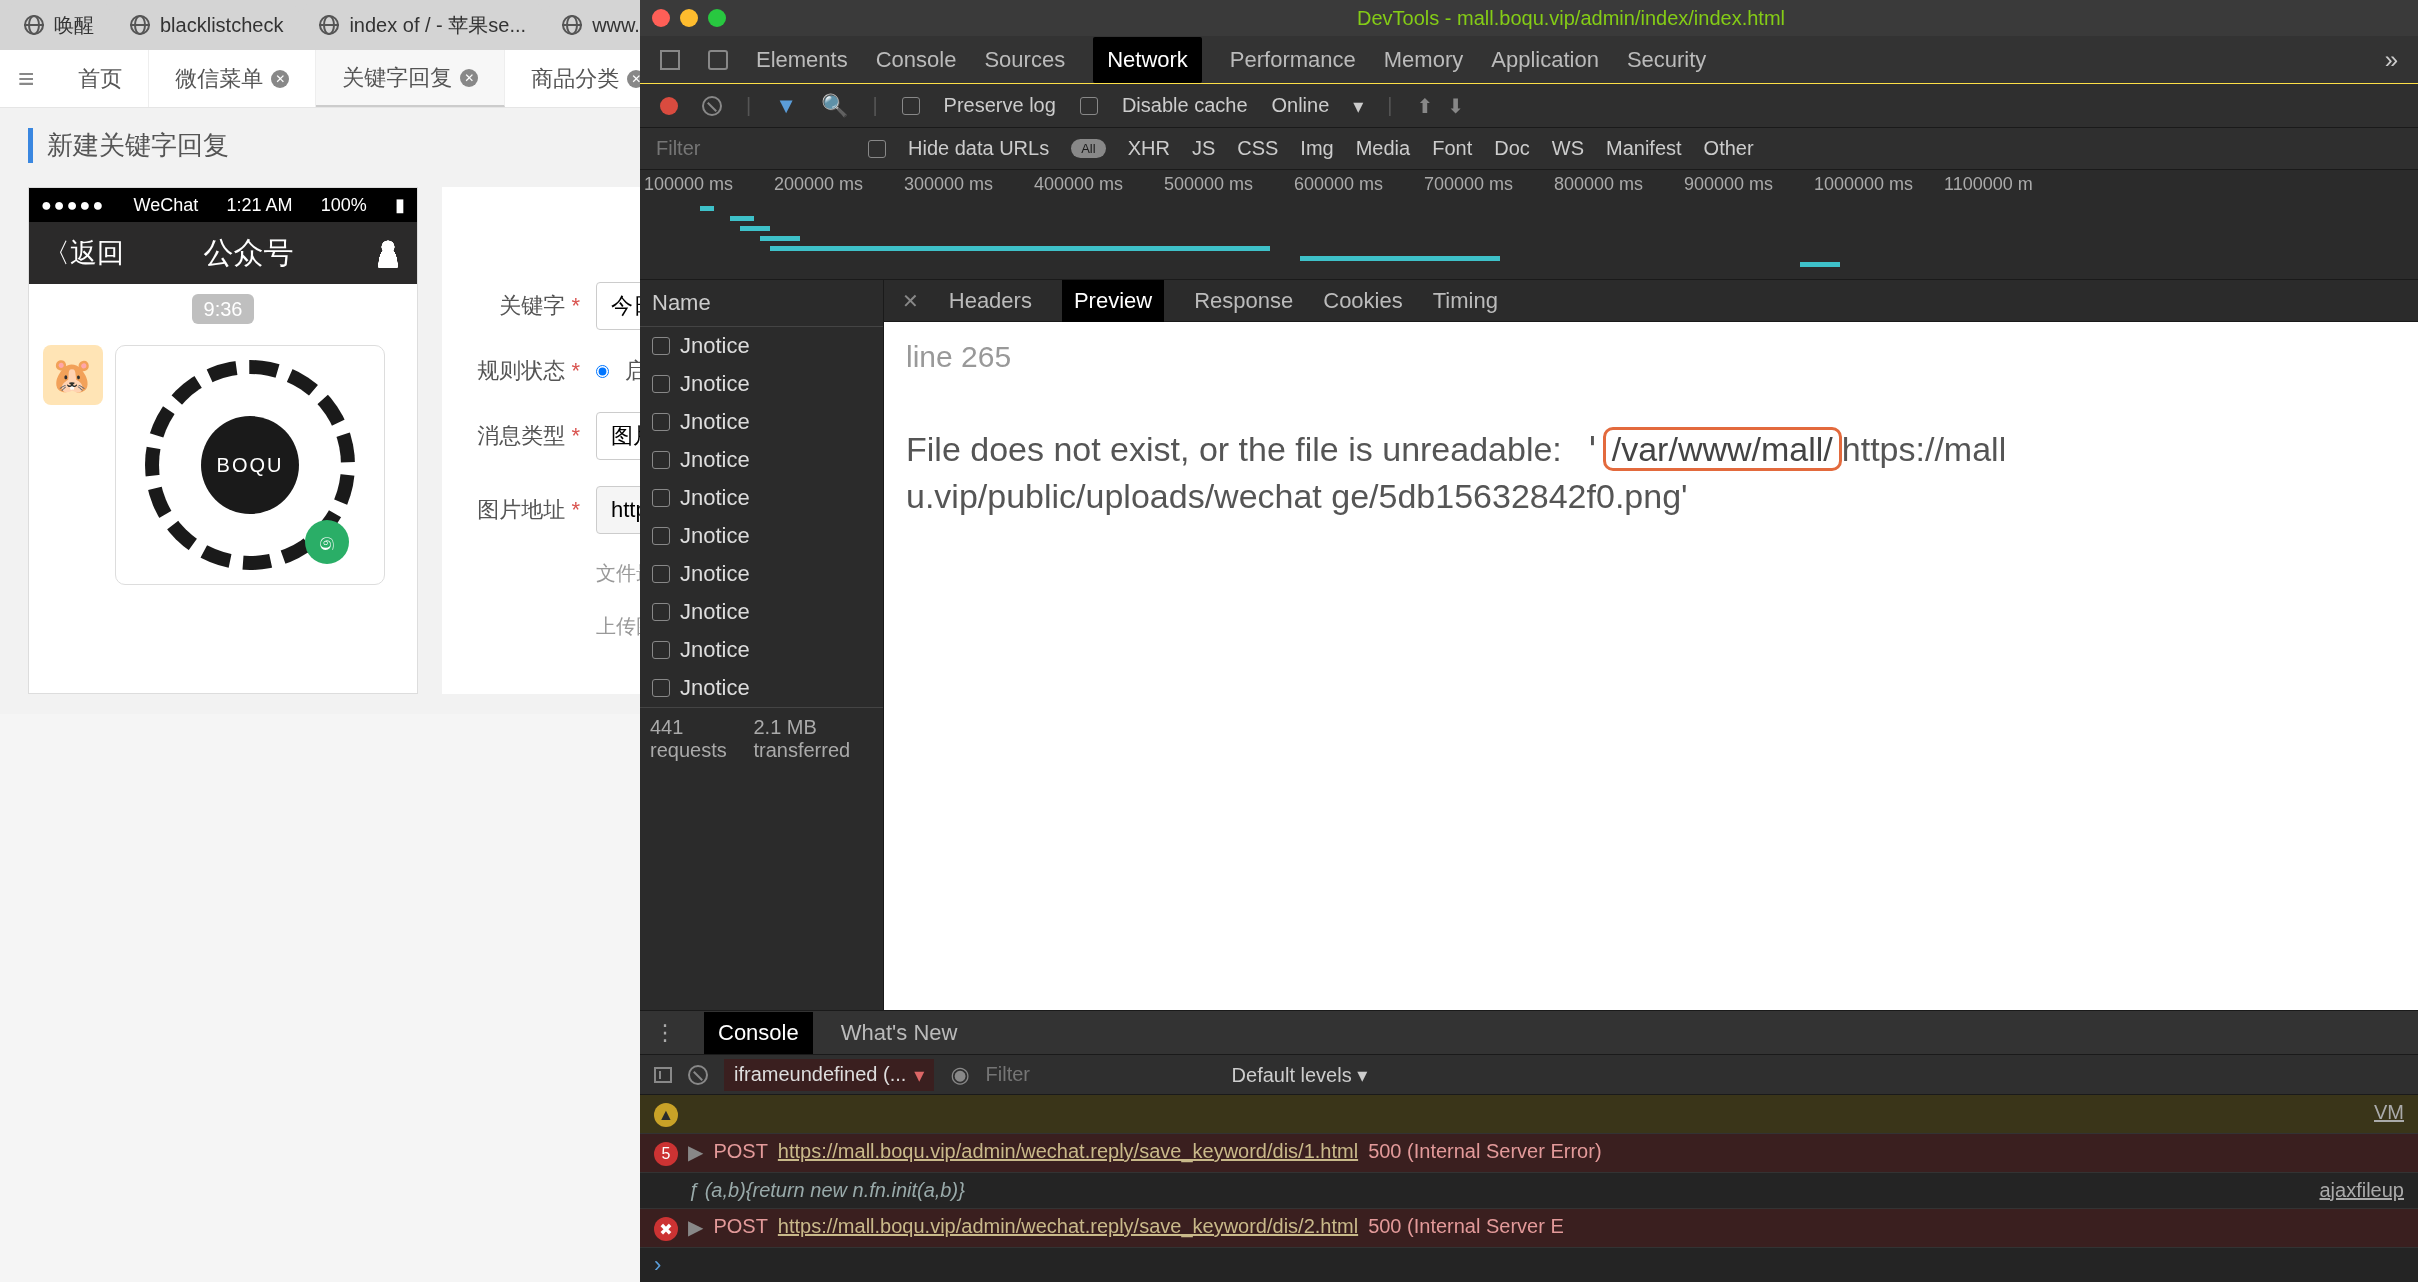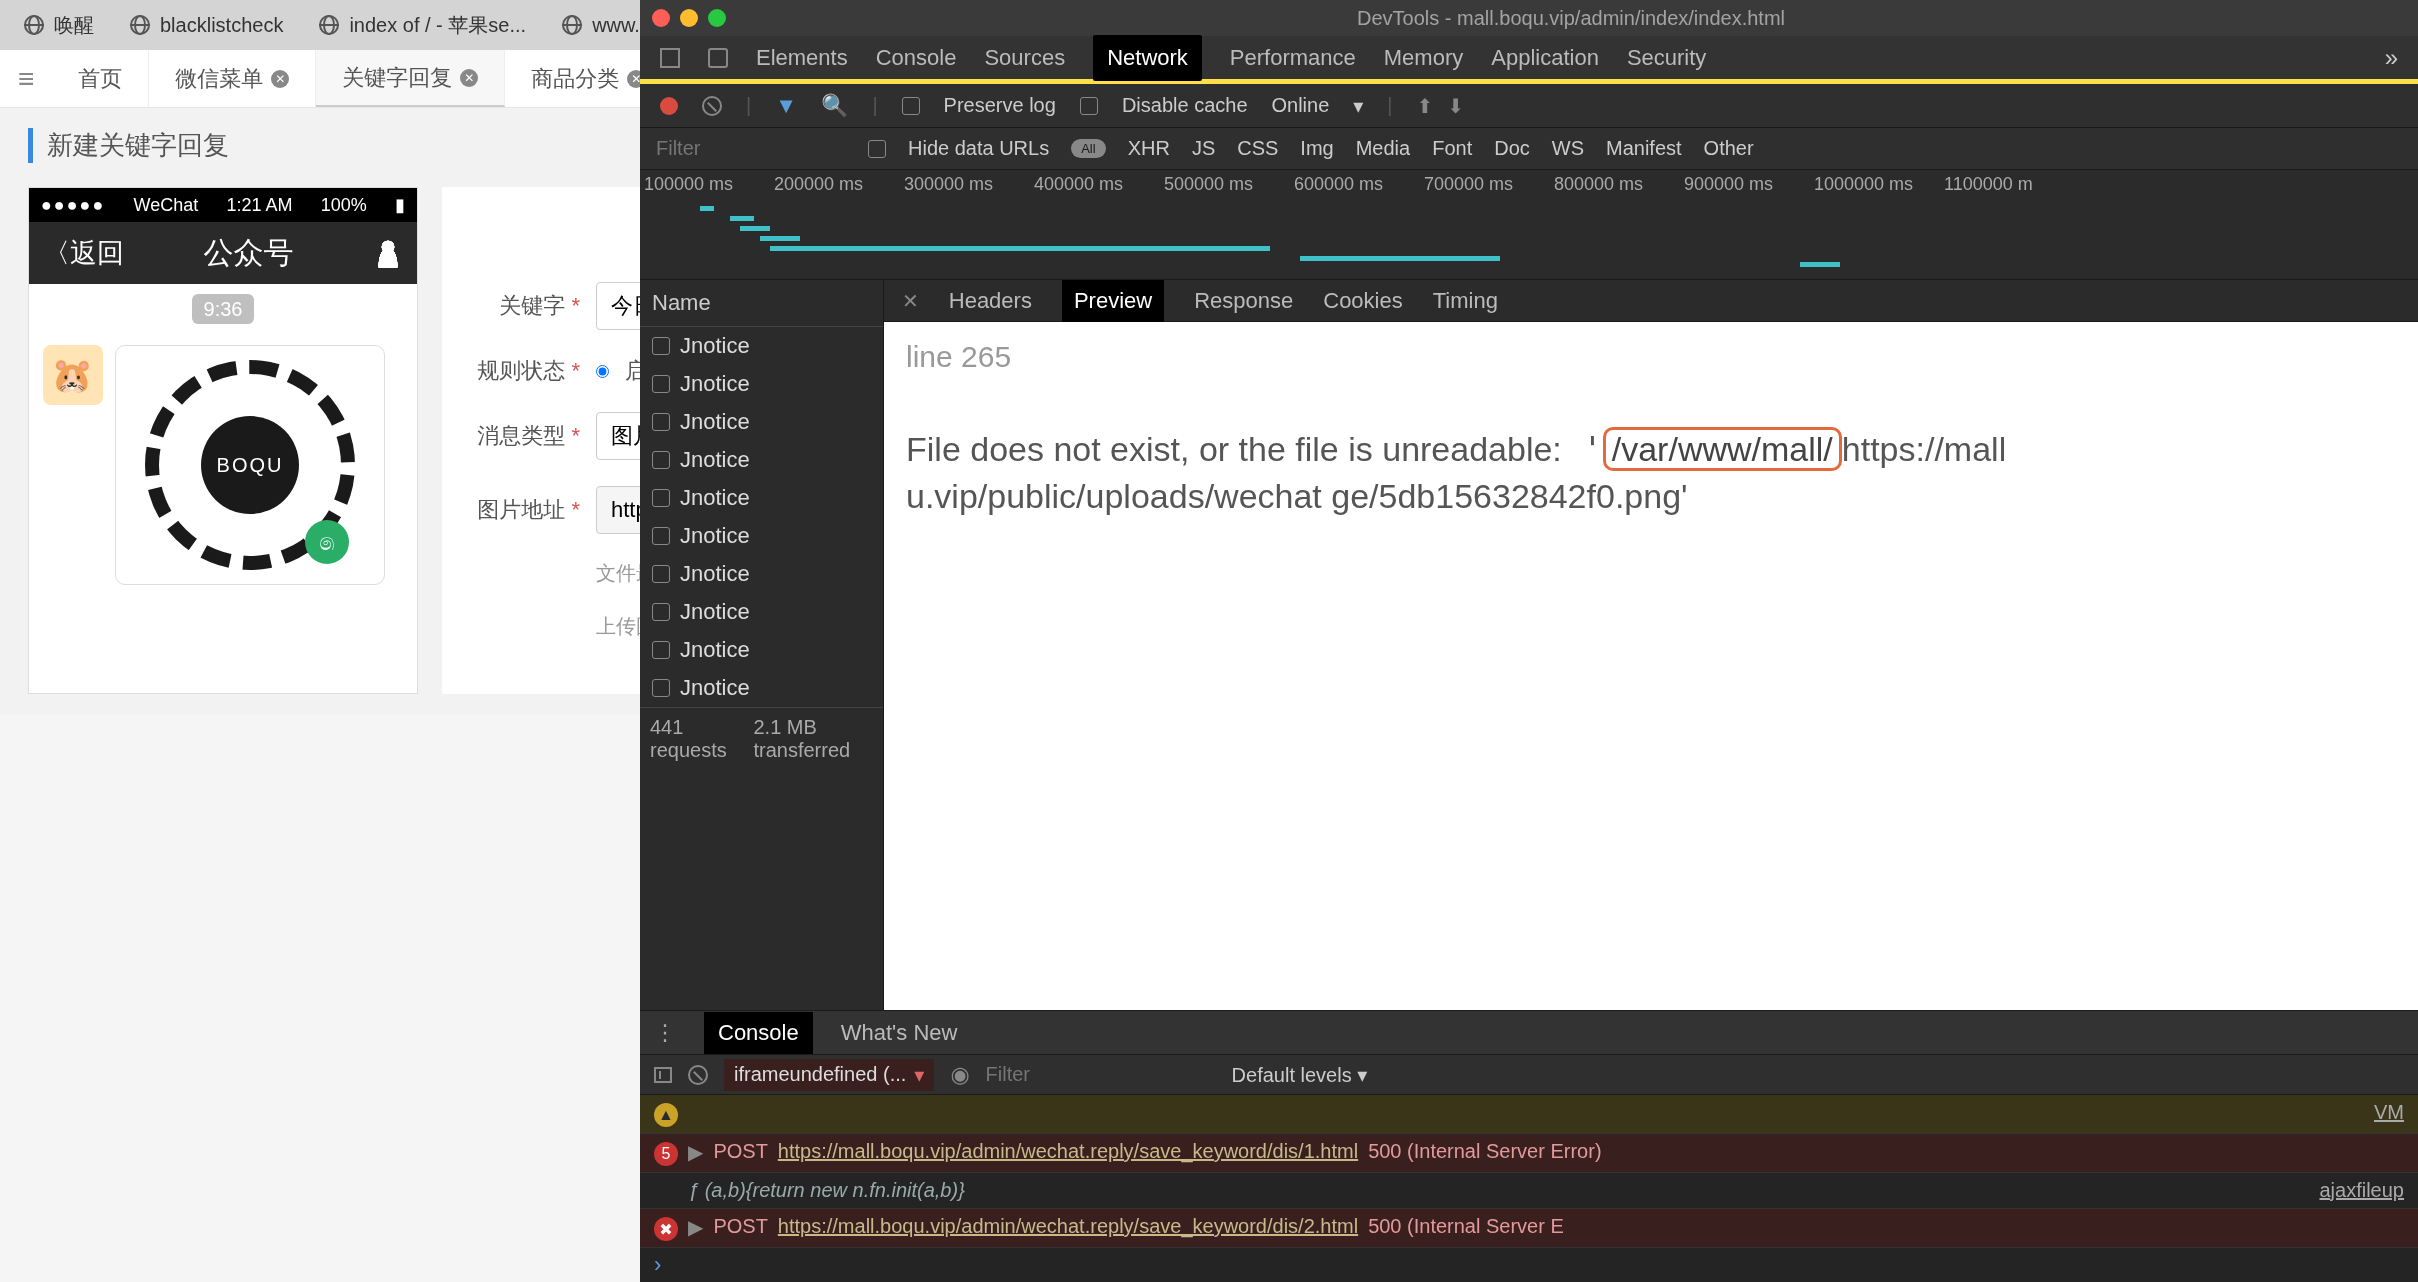--- a/index.html
+++ b/index.html
@@ -49,23 +49,23 @@
 .fr label { width: 110px; text-align: right; }
 .req { color: #d9534f; }
 .fr input[type=text] { border: 1px solid #ccc; border-radius: 4px; padding: 10px 14px; font-size: 22px; width: 220px; }
 .fr .hint { color: #999; font-size: 20px; }
 
 
 .devtools { position: absolute; top: 0; left: 640px; right: 0; bottom: 0; background: #2b2b2b; color: #ccc; font-family: Menlo, Consolas, monospace; display: flex; flex-direction: column; }
 .dt-titlebar { height: 36px; display: flex; align-items: center; gap: 10px; background: #3a3a3a; padding: 0 12px; font-size: 20px; }
 .tl-dot { width: 18px; height: 18px; border-radius: 50%; }
 .tl-red { background: #ff5f57; } .tl-yel { background: #febc2e; } .tl-grn { background: #28c840; }
-.dt-titlebar .t { flex: 1; text-align: center; color: #a3a3a3; font-family: -apple-system, sans-serif; }
-
-.dt-tabs { height: 48px; display: flex; align-items: center; gap: 28px; padding: 0 20px; background: #333; border-bottom: 5px solid #fde047; font-size: 22px; font-family: -apple-system, sans-serif; }
+.dt-titlebar .t { flex: 1; text-align: center; color: #84cc16; font-family: -apple-system, sans-serif; }
+
+.dt-tabs { height: 48px; display: flex; align-items: center; gap: 28px; padding: 0 20px; background: #333; border-bottom: 1px solid #fde047; font-size: 22px; font-family: -apple-system, sans-serif; }
 .dt-tabs .sq { width: 20px; height: 20px; border: 2px solid #888; }
 .dt-tabs .tab { color: #bbb; cursor: pointer; }
 .dt-tabs .tab.active { background: #000; color: #fff; padding: 10px 14px; border-radius: 2px; }
 .dt-tabs .more { margin-left: auto; font-size: 24px; }
 
 .dt-toolbar { height: 44px; display: flex; align-items: center; gap: 24px; padding: 0 20px; background: #2f2f2f; border-bottom: 1px solid #1a1a1a; font-size: 20px; font-family: -apple-system, sans-serif; }
 .rec { width: 18px; height: 18px; border-radius: 50%; background: #d94b3f; }
 .noent { width: 20px; height: 20px; border: 2px solid #888; border-radius: 50%; position: relative; }
 .noent::after { content: ""; position: absolute; left: 2px; right: 2px; top: 50%; height: 2px; background: #888; transform: rotate(45deg); }
 .funnel { color: #5b9dd9; font-size: 22px; }

